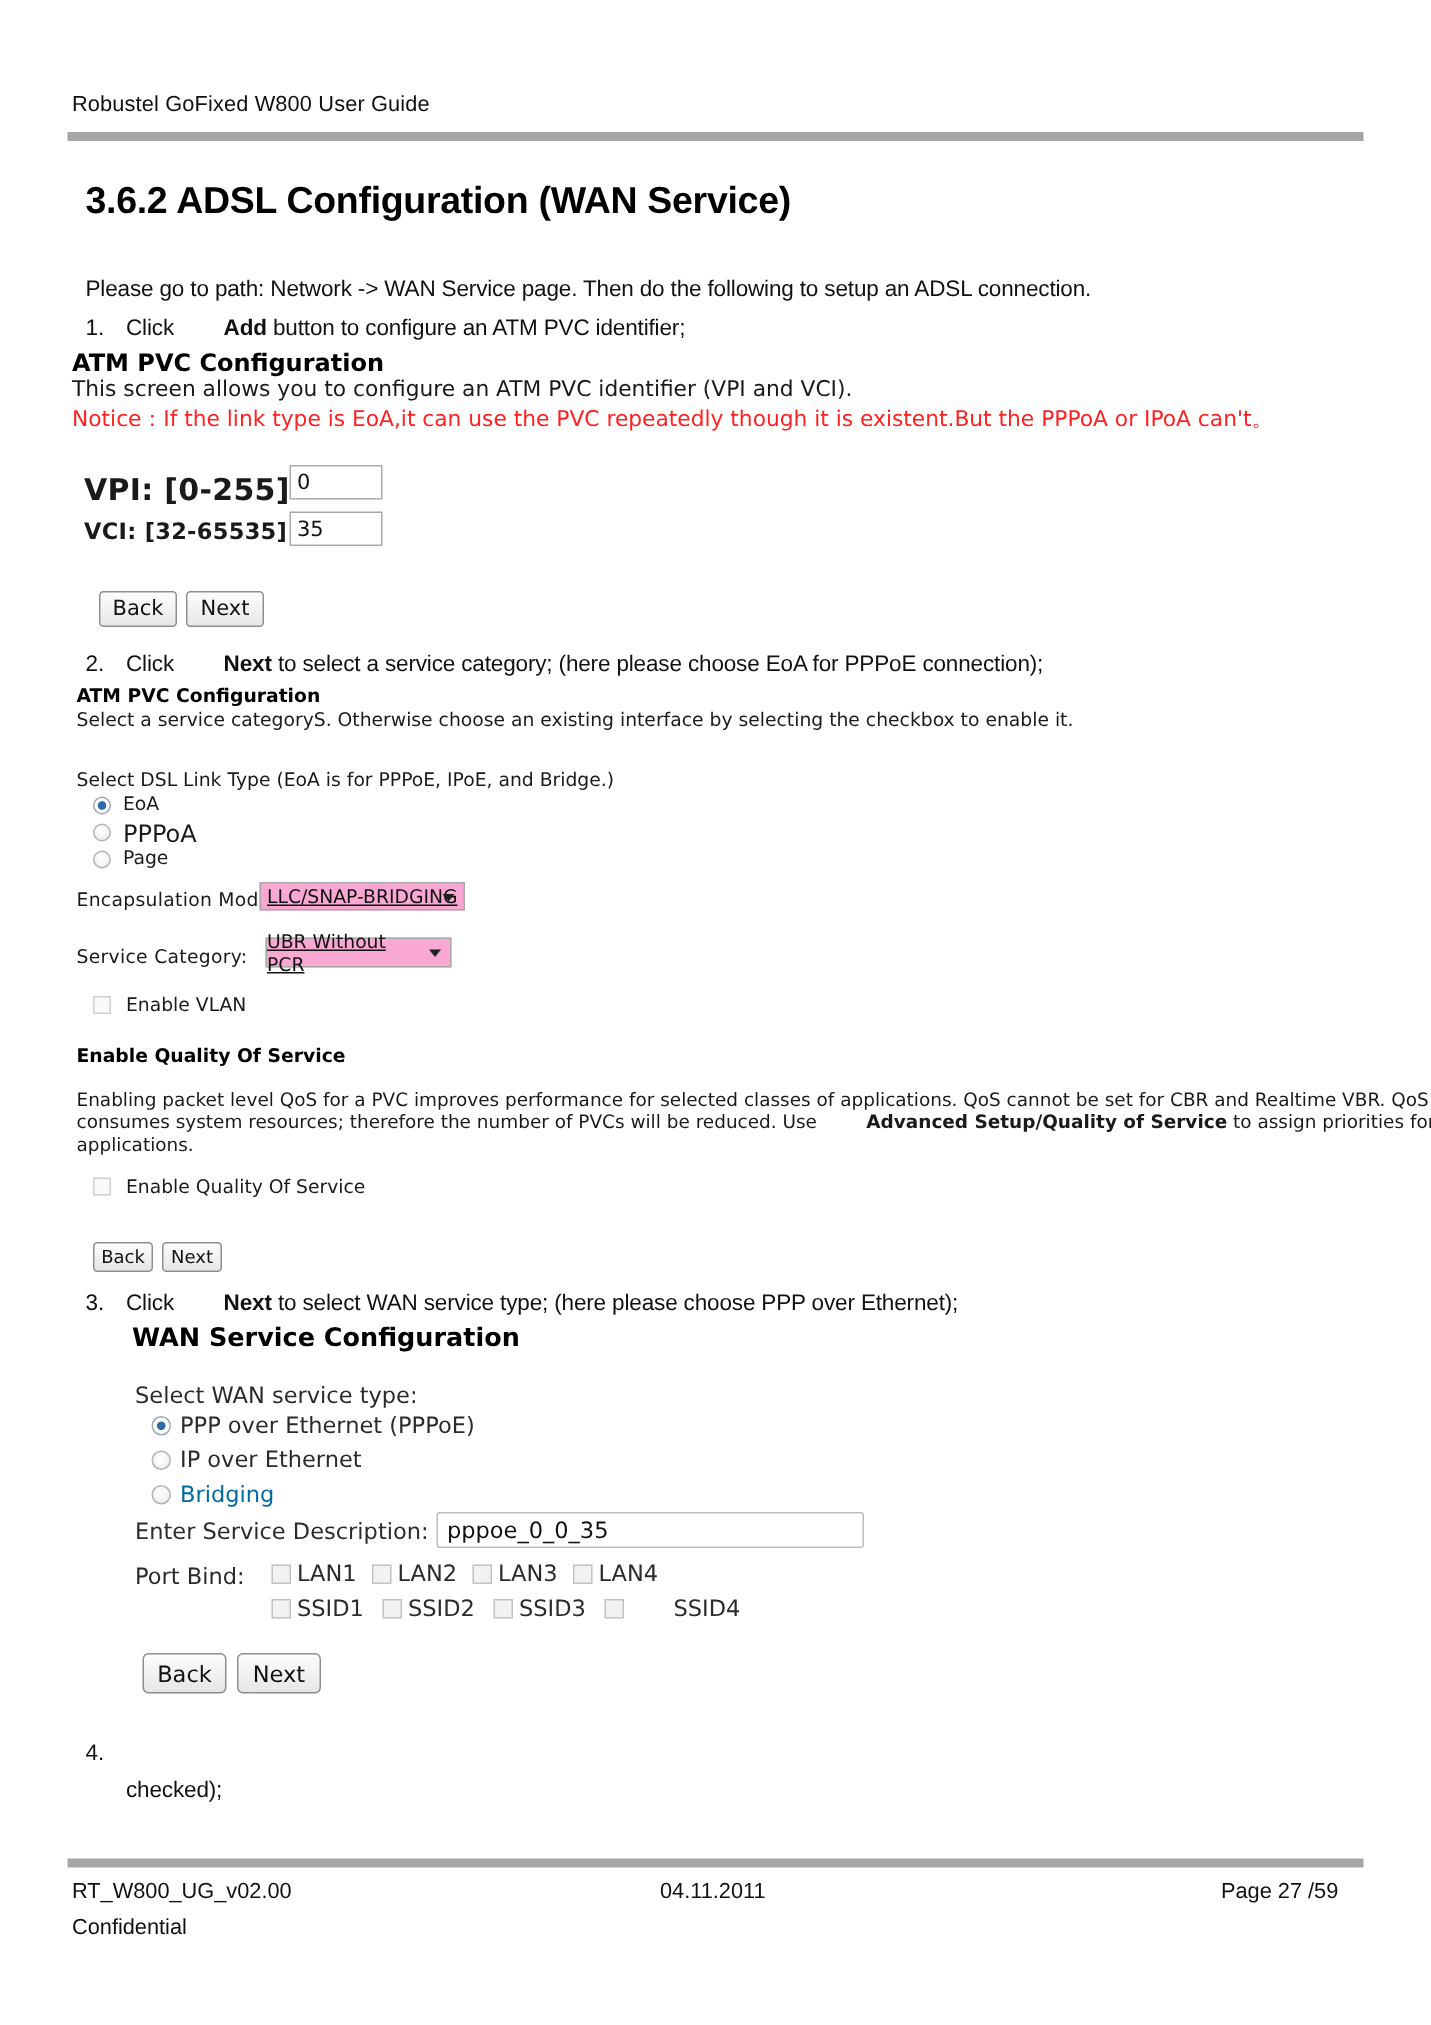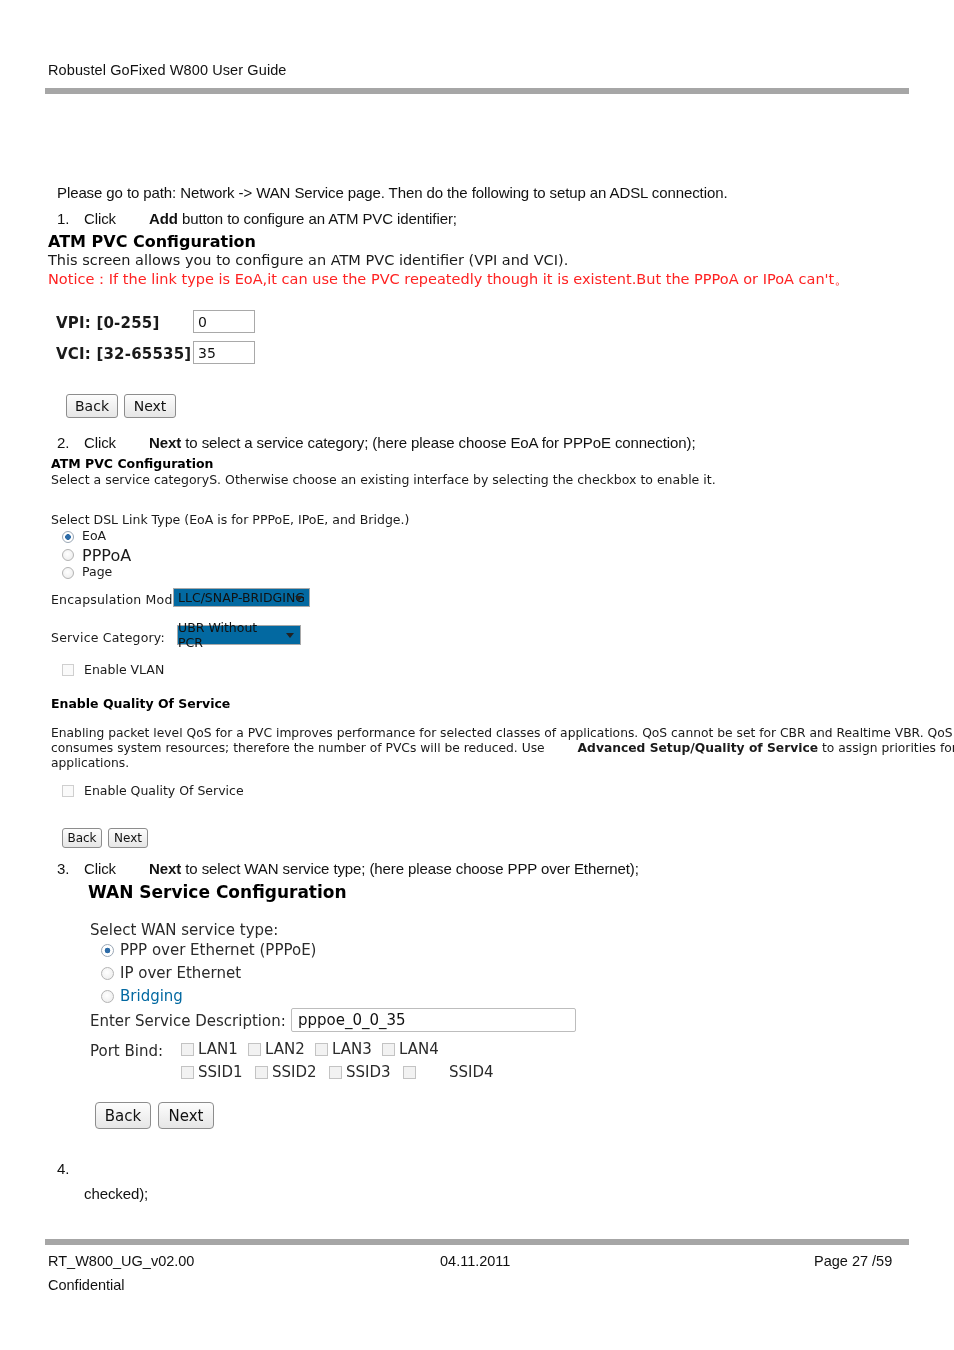--- a/index.html
+++ b/index.html
@@ -161,27 +161,28 @@
   .ui-check.light {
     border: 1px solid #cfcfcf;
     background: #fafafa;
   }
 
   
   .ui-select {
     position: absolute;
     box-sizing: border-box;
     border: 1px solid #a9a9a9;
-    background: #0369a1;
+    background: #f9a8d4;
     font-family: "DejaVu Sans", sans-serif;
     color: #111;
     display: flex;
     align-items: center;
     padding-left: 4px;
     cursor: pointer;
+    text-decoration: underline;
   }
   .ui-select .caret {
     position: absolute;
     right: 6px;
     top: 50%;
     margin-top: -2px;
     width: 0; height: 0;
     border-left: 4px solid transparent;
     border-right: 4px solid transparent;
     border-top: 5px solid #222;
@@ -206,35 +207,36 @@
   }
 </style>
 </head>
 <body>
 
 <div class="page">
 
   <div class="hdr-text">Robustel GoFixed W800 User Guide</div>
   <div class="hdr-rule"></div>
 
+  <div class="sec-title">3.6.2 ADSL Configuration (WAN Service)</div>
 
   <div class="body-line" style="left:57px; top:184px;">Please go to path: Network -&gt; WAN Service page. Then do the following to setup an ADSL connection.</div>
 
   <div class="step-num" style="left:57px; top:210px;">1.</div>
   <div class="step-txt" style="left:84px; top:210px;"><span>Click </span><b>Add</b><span> button to configure an ATM PVC identifier;</span></div>
 
   <div class="shot" style="left:48px; top:232px; width:862px; height:190px;">
 
     <div class="abs ui-bold-head" style="left:0px; top:0px; font-size:16px;">ATM PVC Configuration</div>
 
     <div class="abs ui-red" style="left:0px; top:38px; font-size:14.5px; white-space:nowrap;">Notice：If the link type is EoA,it can use the PVC repeatedly though it is existent.But the PPPoA or IPoA can't。</div>
 
     <div class="abs ui-text" style="left:0px; top:20px; font-size:14.5px; white-space:nowrap;">This screen allows you to configure an ATM PVC identifier (VPI and VCI).</div>
 
-    <div class="abs ui-text" style="left:8px; top:82px; font-size:15px; font-weight:bold; letter-spacing:0.2px; white-space:nowrap;">VPI: [0-255]</div>
+    <div class="abs ui-text" style="left:8px; top:82px; font-size:20px; font-weight:bold; letter-spacing:0.2px; white-space:nowrap;">VPI: [0-255]</div>
     <div class="ui-input" style="left:145px; top:78px; width:62px; height:23px; font-size:14px;">0</div>
 
     <div class="abs ui-text" style="left:8px; top:113px; font-size:15px; font-weight:bold; letter-spacing:0.2px; white-space:nowrap;">VCI: [32-65535]</div>
     <div class="ui-input" style="left:145px; top:109px; width:62px; height:23px; font-size:14px;">35</div>
 
     <div class="ui-btn" style="left:18px; top:162px; width:52px; height:24px; font-size:14px;">Back</div>
     <div class="ui-btn" style="left:76px; top:162px; width:52px; height:24px; font-size:14px;">Next</div>
   </div>
 
   <div class="step-num" style="left:57px; top:434px;">2.</div>

